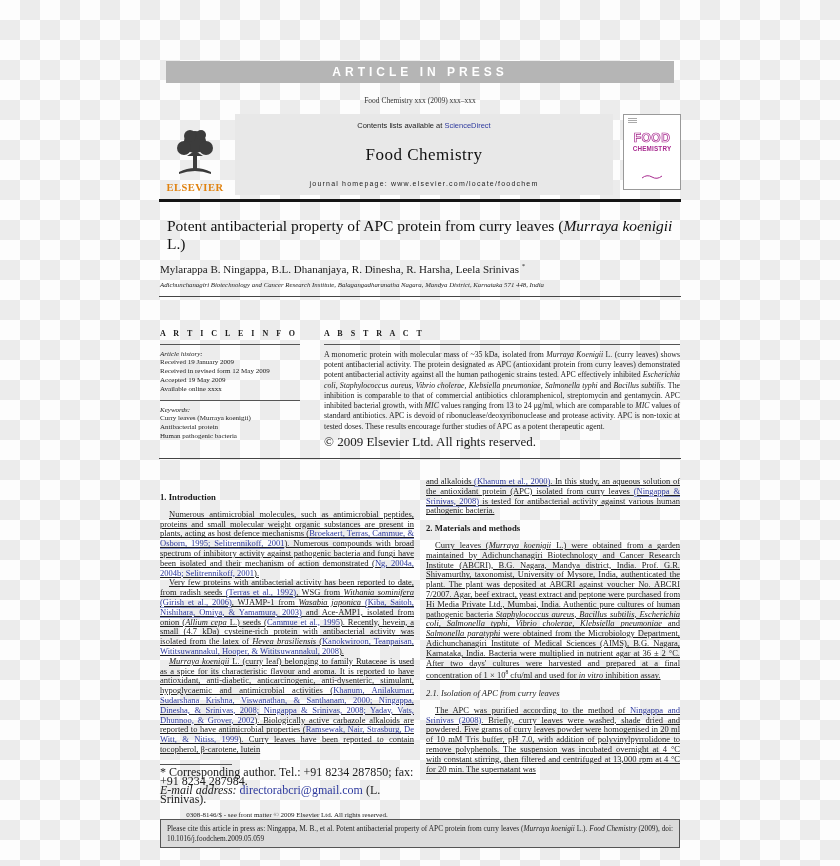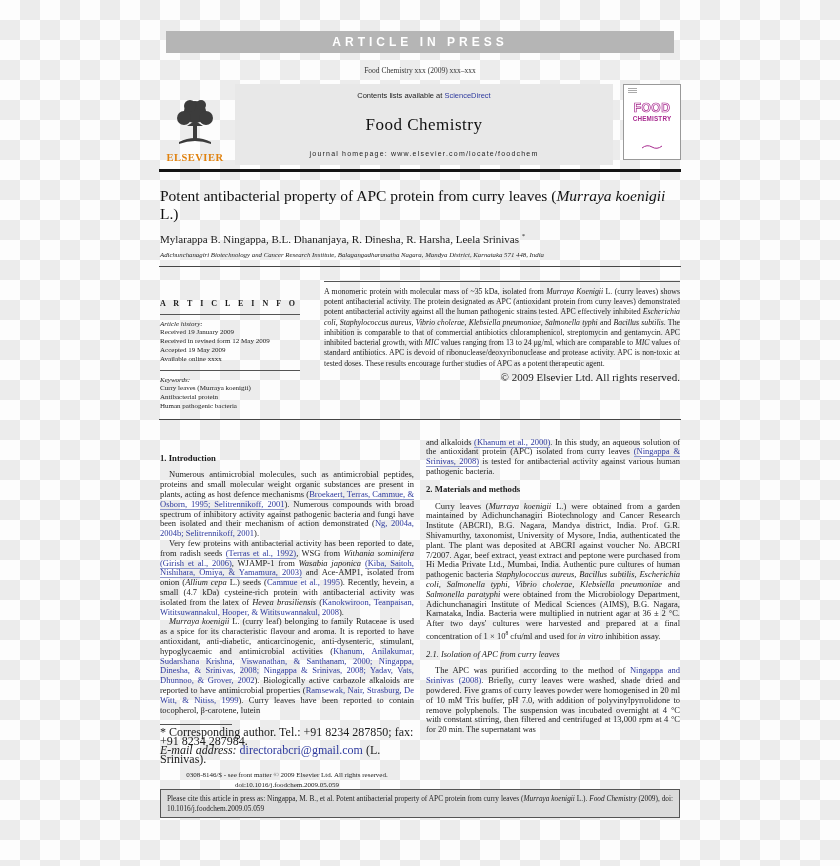--- a/index.html
+++ b/index.html
@@ -6,21 +6,21 @@
     --banner:#b5b5b5; --boxbg:#e8e8e8; --link:#2e3a9e;
     --magenta:#a82a8f; --orange:#e0820f; --ink:#1b1b1b;
   }
   *{margin:0;padding:0;box-sizing:border-box;}
   html,body{width:840px;height:866px;overflow:hidden;}
   body{
     font-family:"Liberation Serif",serif;color:var(--ink);
     background-image:conic-gradient(#ececec 0 90deg,#fdfdfd 90deg 180deg,#ececec 180deg 270deg,#fdfdfd 270deg 360deg);
     background-size:40px 40px;
   }
-  .page{position:absolute;left:155px;top:24px;width:530px;height:796px;}
+  .page{position:absolute;left:155px;top:54px;width:530px;height:796px;}
 
   .banner{margin:7px 11px 0;height:22px;background:var(--banner);color:#fff;
     font-family:"Liberation Sans",sans-serif;font-weight:bold;font-size:12px;
     letter-spacing:4px;text-align:center;line-height:22px;}
   .journal-ref{margin-top:13px;text-align:center;font-size:7.5px;color:#333;}
 
   .header{margin:9px 4px 0;display:flex;align-items:stretch;height:81px;}
   .logo-block{width:72px;display:flex;flex-direction:column;align-items:center;justify-content:flex-end;padding-bottom:2px;}
   .elsevier-word{font-family:"Liberation Serif",serif;font-weight:bold;font-size:10.5px;color:var(--orange);letter-spacing:.5px;}
   .header-box{flex:1;background:var(--boxbg);margin:0 10px 0 4px;display:flex;flex-direction:column;
@@ -33,40 +33,40 @@
     display:flex;flex-direction:column;align-items:center;}
   .cover-corner{position:absolute;top:3px;left:4px;}
   .cover-corner div{width:9px;height:1px;background:#aaa;margin-bottom:1px;}
   .cover-food{margin-top:16px;font-family:"Liberation Sans",sans-serif;font-size:12px;font-weight:bold;
     color:var(--magenta);letter-spacing:.5px;-webkit-text-stroke:.7px var(--magenta);
     -webkit-text-fill-color:transparent;}
   .cover-chem{font-family:"Liberation Sans",sans-serif;font-size:6.3px;font-weight:bold;color:var(--magenta);letter-spacing:.2px;}
   .cover-sig{position:absolute;bottom:8px;}
   .rule-thick{margin:4px 4px 0;height:3px;background:#151515;}
 
-  .title{margin:15px 5px 0;font-size:15.5px;color:#111;}
+  .title{margin:15px 12px 0;font-size:15.5px;color:#111;}
   .authors{margin:9px 5px 0;font-size:11px;}
   .affiliation{margin:6px 5px 0;font-size:6.8px;font-style:italic;color:#222;}
   .rule-thin{margin:8px 4px 0;border-top:1px solid #444;}
 
   .meta{display:flex;margin:8px 5px 0;}
   .info-col{width:140px;margin-right:24px;}
   .abs-col{flex:1;}
   .meta-heading{font-size:8px;font-weight:bold;letter-spacing:3px;margin-top:24px;}
   .meta-rule{border-top:1px solid #555;margin:6px 0 5px;}
   .info-label{font-size:7px;font-style:italic;margin-top:1px;}
   .info-col .list-line{font-size:7px;line-height:9px;}
   .abstract-text{font-size:7.8px;line-height:10.3px;text-align:justify;}
-  .abstract-copyright{font-size:11px;text-align:right;margin-top:2px;}
+  .abstract-copyright{font-size:13px;margin-top:2px;}
 
   .body-cols{display:flex;margin:18px 5px 0;gap:12px;}
   .col{width:254px;font-size:8.5px;line-height:9.8px;text-align:justify;}
   .sec-heading{font-weight:bold;font-size:8.7px;margin:8px 0 7px;text-align:left;}
   .sub-heading{font-style:italic;font-size:8.5px;margin:8px 0 7px;text-align:left;}
-  .para{text-indent:9px;}
+  .para{text-indent:9px;text-decoration:underline;}
   .para.no-indent{text-indent:0;}
   .seg-p{}
   .seg-i{font-style:italic;}
   .seg-l{color:var(--link);}
   .seg-lu{color:var(--link);border-bottom:.5px solid #8d97cc;}
   .seg-sup{vertical-align:super;font-size:65%;}
 
   .footnote{margin-top:9px;}
   .footnote-rule{width:72px;border-top:1px solid #555;margin-bottom:3px;}
   .footnote-line{font-size:12px;line-height:9px;text-align:left;text-indent:0;}
@@ -144,20 +144,21 @@
         </div>
       <div class="meta-rule"></div>
       <div class="info-label">Keywords:</div>
       <div>
           <div class="list-line">Curry leaves (Murraya koenigii)</div>
           <div class="list-line">Antibacterial protein</div>
           <div class="list-line">Human pathogenic bacteria</div>
         </div>
     </div>
     <div class="abs-col">
+      <div class="meta-heading">A B S T R A C T</div>
       <div class="meta-rule"></div>
       <div class="abstract-text"><span class="seg-p">A monomeric protein with molecular mass of ~35 kDa, isolated from </span><span class="seg-i">Murraya Koenigii</span><span class="seg-p"> L. (curry leaves) shows potent antibacterial activity. The protein designated as APC (antioxidant protein from curry leaves) demonstrated potent antibacterial activity against all the human pathogenic strains tested. APC effectively inhibited </span><span class="seg-i">Escherichia coli, Staphylococcus aureus, Vibrio cholerae, Klebsiella pneumoniae, Salmonella typhi</span><span class="seg-p"> and </span><span class="seg-i">Bacillus subtilis</span><span class="seg-p">. The inhibition is comparable to that of commercial antibiotics chloramphenicol, streptomycin and gentamycin. APC inhibited bacterial growth, with </span><span class="seg-i">MIC</span><span class="seg-p"> values ranging from 13 to 24 μg/ml, which are comparable to </span><span class="seg-i">MIC</span><span class="seg-p"> values of standard antibiotics. APC is devoid of ribonuclease/deoxyribonuclease and protease activity. APC is non-toxic at tested doses. These results encourage further studies of APC as a potent therapeutic agent.</span></div>
       <div class="abstract-copyright">© 2009 Elsevier Ltd. All rights reserved.</div>
     </div>
   </div>
 
   <div class="rule-thin"></div>
 
   <div class="body-cols">
     <div class="col">

